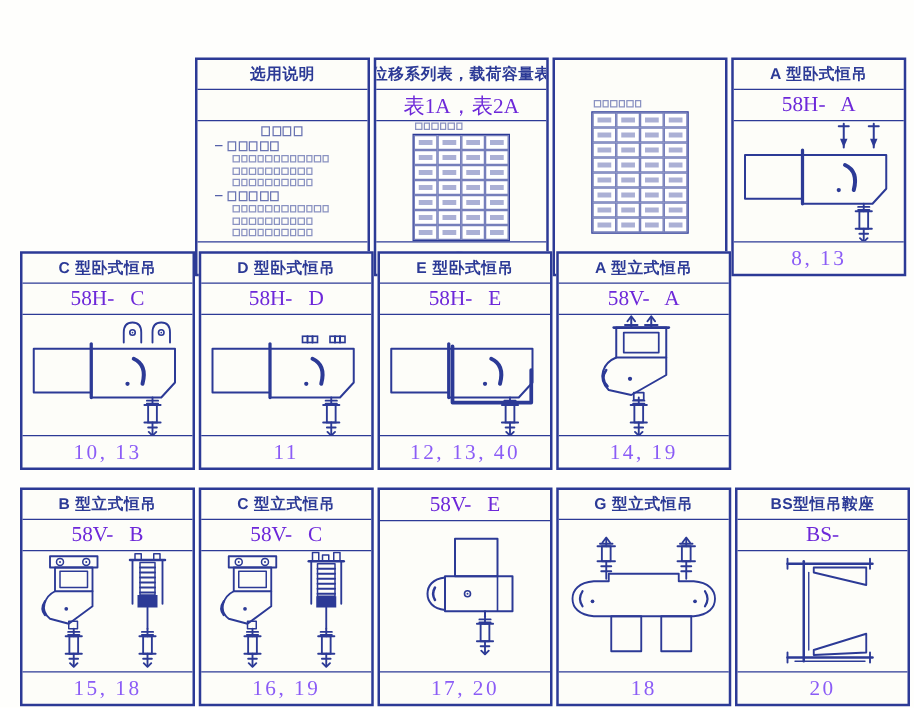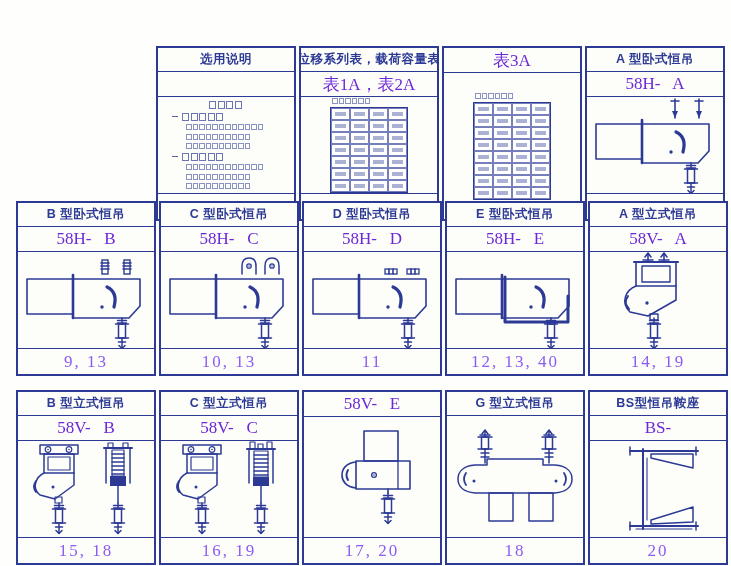--- a/index.html
+++ b/index.html
@@ -211,21 +211,20 @@
               <i></i>
               <i></i>
               <i></i>
             </div>
         </div>
       </div>
       <div class="cf">3</div>
     </div>
 
     <div class="cell">
-      <div class="cs">表3A</div>
       <div class="cb">
         <div class="mt-wrap">
           <div class="mt-cap">
               <i class="tbx"></i>
               <i class="tbx"></i>
               <i class="tbx"></i>
               <i class="tbx"></i>
               <i class="tbx"></i>
               <i class="tbx"></i>
             </div>
@@ -283,41 +282,20 @@
             <use href="#sym-tb" x="96" y="66"></use>
           </g>
         </svg>
       </div>
       <div class="cf">8, 13</div>
     </div>
   </div>
 
   <div class="row" id="row2">
 
-    <div class="cell">
-      <div class="ct">B 型卧式恒吊</div>
-      <div class="cs">58H-   B</div>
-      <div class="cb">
-        <svg width="136" height="96">
-          <g stroke="#2c3a96" fill="none" stroke-width="1.6" stroke-linecap="round">
-            <rect x="84" y="8" width="6" height="14" stroke-width="1.4"></rect>
-            <line x1="83" y1="11" x2="91" y2="11"></line>
-              <line x1="83" y1="14" x2="91" y2="14"></line>
-              <line x1="83" y1="17" x2="91" y2="17"></line>
-            <rect x="106" y="8" width="6" height="14" stroke-width="1.4"></rect>
-            <line x1="105" y1="11" x2="113" y2="11"></line>
-              <line x1="105" y1="14" x2="113" y2="14"></line>
-              <line x1="105" y1="17" x2="113" y2="17"></line>
-            <use href="#sym-hbody" x="9" y="22"></use>
-            <use href="#sym-tb" x="96" y="66"></use>
-          </g>
-        </svg>
-      </div>
-      <div class="cf">9, 13</div>
-    </div>
 
     <div class="cell">
       <div class="ct">C 型卧式恒吊</div>
       <div class="cs">58H-   C</div>
       <div class="cb">
         <svg width="136" height="96">
           <g stroke="#2c3a96" fill="none" stroke-width="1.6" stroke-linecap="round">
             <path d="M81,22 V14 q0,-8 7,-8 t7,8 V22" stroke-width="1.5"></path>
             <circle cx="88" cy="14" r="2.2" stroke-width="1.3"></circle>
               <circle cx="88" cy="14" r="0.7" fill="#2c3a96" stroke="none"></circle>

